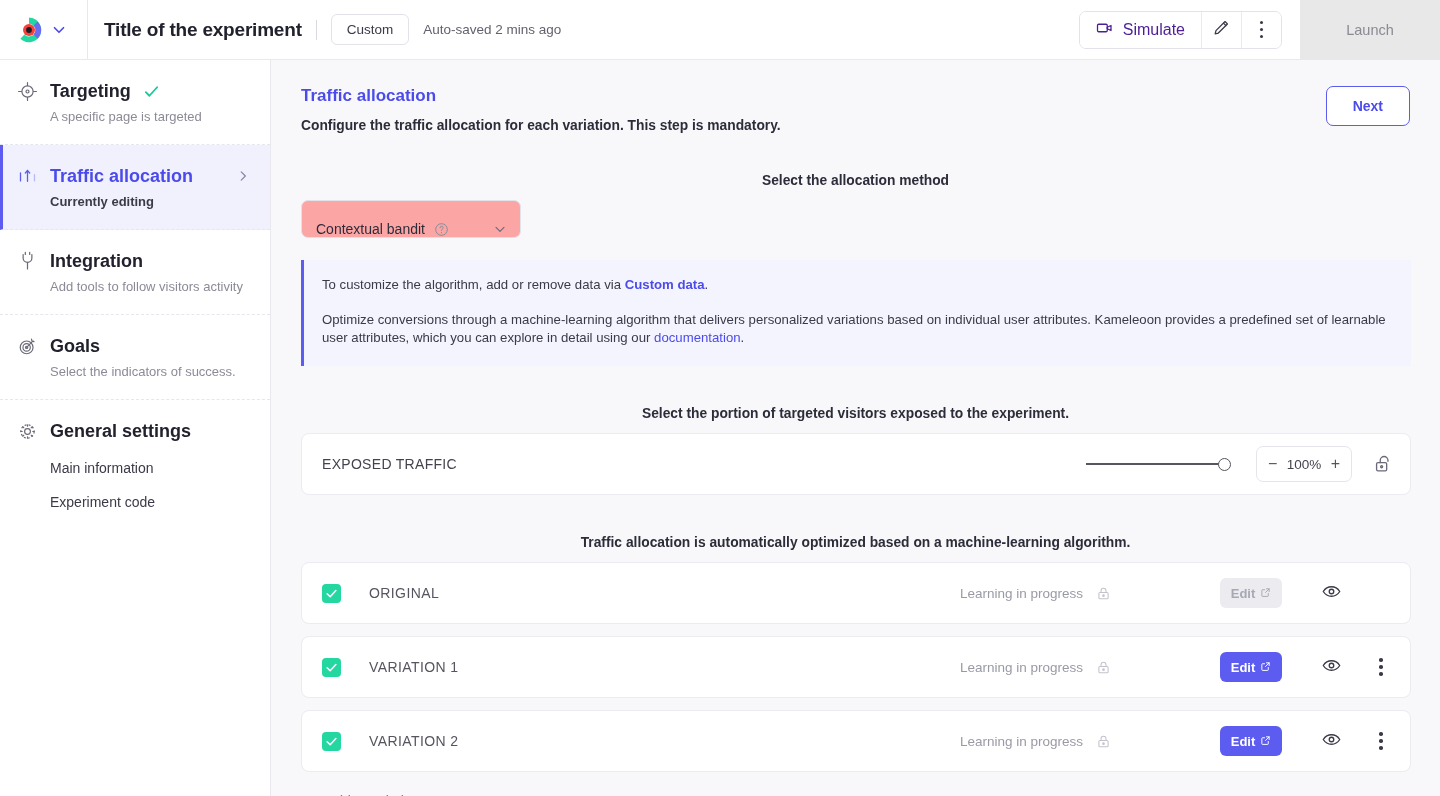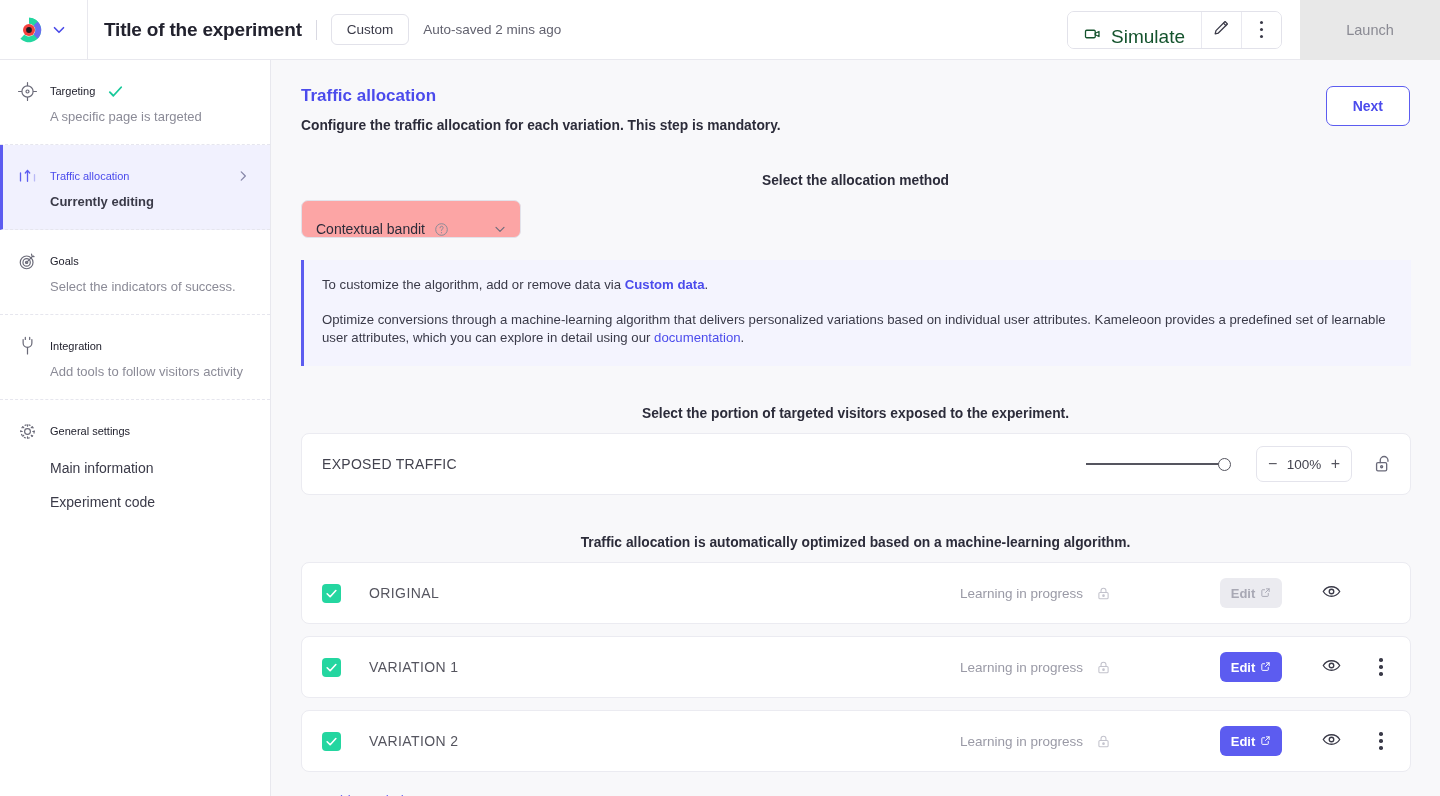--- a/index.html
+++ b/index.html
@@ -35,22 +35,22 @@
     background: #fff; cursor: pointer;
   }
   .autosave { font-size: 13.5px; color: #62626f; }
   .toolbar-zone { display: flex; align-items: center; padding-right: 0; }
   .btn-group {
     display: flex; align-items: stretch;
     border: 1px solid #e2e2ea; border-radius: 7px; background: #fff;
     height: 38px; overflow: hidden;
   }
   .btn-sim {
-    display: flex; align-items: flex-end; gap: 9px;
-    padding: 0 16px; font-size: 19px; color: #14532d;
+    display: flex; align-items: center; gap: 9px;
+    padding: 0 16px; font-size: 16px; color: #4c1d95;
     cursor: pointer; background: #fff; border: none;
     font-family: inherit;
   }
   .btn-icon-cell {
     width: 40px; display: flex; align-items: center; justify-content: center;
     border-left: 1px solid #e9e9f0; cursor: pointer; background: #fff;
   }
   .launch-btn {
     width: 140px; height: 60px;
     background: #e8e8e8; color: #8a8a93;
@@ -70,21 +70,21 @@
     border-right: 1px solid #e8e8ee;
   }
   .side-item {
     padding: 20px 20px 20px 16px;
     border-bottom: 1px dashed #e6e6ee;
     cursor: pointer; position: relative;
   }
   .side-item.active { background: #f1f1fe; border-left: 3px solid #5c5cf0; padding-left: 13px; }
   .side-row { display: flex; align-items: center; gap: 12px; }
   .side-ico { width: 22px; height: 22px; flex: 0 0 22px; display: flex; align-items: center; justify-content: center; color: #5a5a66; }
-  .side-title { font-size: 11px; font-weight: normal; color: #22222e; }
+  .side-title { font-size: 18px; font-weight: bold; color: #22222e; }
   .side-item.active .side-title { color: #4b4bec; }
   .side-sub { font-size: 13px; color: #8b8b97; margin-top: 7px; padding-left: 34px; }
   .side-item.active .side-sub { color: #3a3a48; font-weight: bold; }
   .check-ok { color: #18c99a; width: 17px; height: 17px; }
   .chev-right { margin-left: auto; color: #8787a8; width: 14px; height: 14px; }
   .settings-block { padding: 20px 20px 10px 16px; }
   .settings-sub { font-size: 14px; color: #3a3a48; padding-left: 34px; margin-top: 18px; cursor: pointer; }
 
   
   .main { flex: 1; background: #f8f8fa; overflow: hidden; position: relative; padding: 0 30px; }
@@ -272,45 +272,45 @@
                 <polyline points="9 5 16 12 9 19"></polyline>
               </svg>
           </span>
         </div>
         <div class="side-sub">Currently editing</div>
       </div>
 
       <div class="side-item">
         <div class="side-row">
           <span class="side-ico">
+            <svg viewBox="0 0 24 24" width="21" height="21" fill="none" stroke="#6a6a78" stroke-width="1.4" stroke-linecap="round" stroke-linejoin="round">
+                <path d="M7 4v4a5 5 0 0 0 10 0V4"></path>
+                <path d="M9.5 4V1.6M14.5 4V1.6"></path>
+                <path d="M12 13v7.5"></path>
+              </svg>
+          </span>
+          <span class="side-title">Integration</span>
+        </div>
+        <div class="side-sub">Add tools to follow visitors activity</div>
+      </div>
+
+      <div class="side-item">
+        <div class="side-row">
+          <span class="side-ico">
             <svg viewBox="0 0 24 24" width="21" height="21" fill="none" stroke="#6a6a78" stroke-width="1.35">
                 <circle cx="11" cy="13" r="7.3"></circle>
                 <circle cx="11" cy="13" r="4.2"></circle>
                 <circle cx="11" cy="13" r="1.3"></circle>
                 <path d="M11 13l7.4-7.4" stroke-linecap="round"></path>
                 <path d="M16.6 3.6l.5 2.4 2.4.5" stroke-linecap="round" stroke-linejoin="round"></path>
               </svg>
           </span>
           <span class="side-title">Goals</span>
         </div>
         <div class="side-sub">Select the indicators of success.</div>
-      </div>
-
-      <div class="side-item">
-        <div class="side-row">
-          <span class="side-ico">
-            <svg viewBox="0 0 24 24" width="21" height="21" fill="none" stroke="#6a6a78" stroke-width="1.4" stroke-linecap="round" stroke-linejoin="round">
-                <path d="M7 4v4a5 5 0 0 0 10 0V4"></path>
-                <path d="M9.5 4V1.6M14.5 4V1.6"></path>
-                <path d="M12 13v7.5"></path>
-              </svg>
-          </span>
-          <span class="side-title">Integration</span>
-        </div>
-        <div class="side-sub">Add tools to follow visitors activity</div>
       </div>
 
       <div class="settings-block">
         <div class="side-row">
           <span class="side-ico">
             <svg viewBox="0 0 24 24" width="21" height="21" fill="none" stroke="#6a6a78" stroke-width="1.35">
                 <circle cx="12" cy="12" r="3.3"></circle>
                 <path d="M12 4.4V6M12 18v1.6M4.4 12H6M18 12h1.6M6.6 6.6l1.1 1.1M16.3 16.3l1.1 1.1M17.4 6.6l-1.1 1.1M7.7 16.3l-1.1 1.1" stroke-linecap="round"></path>
                 <circle cx="12" cy="12" r="7.6" stroke-dasharray="2.3 2.3"></circle>
               </svg>

